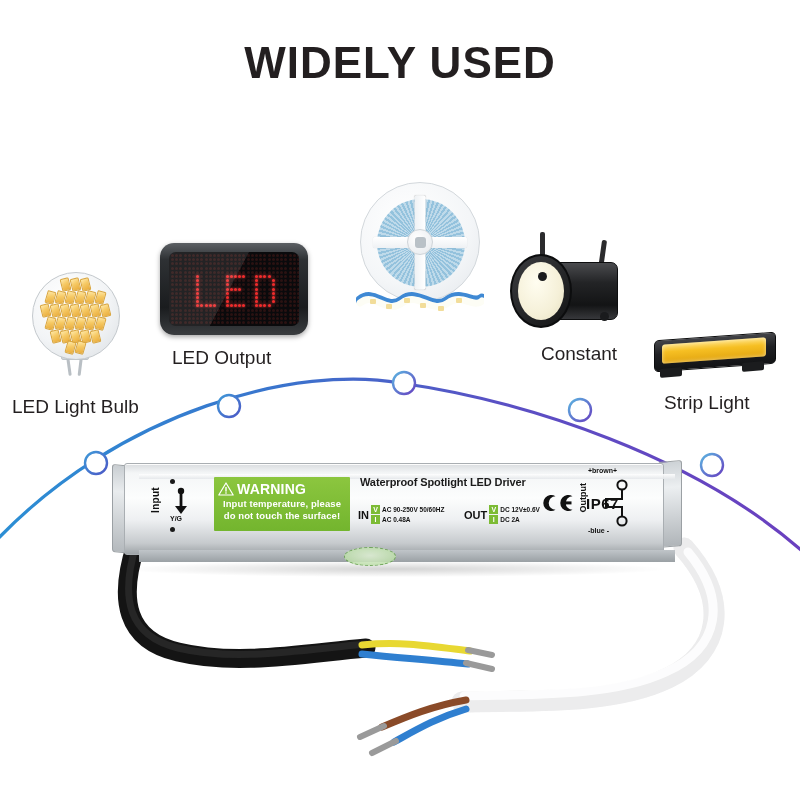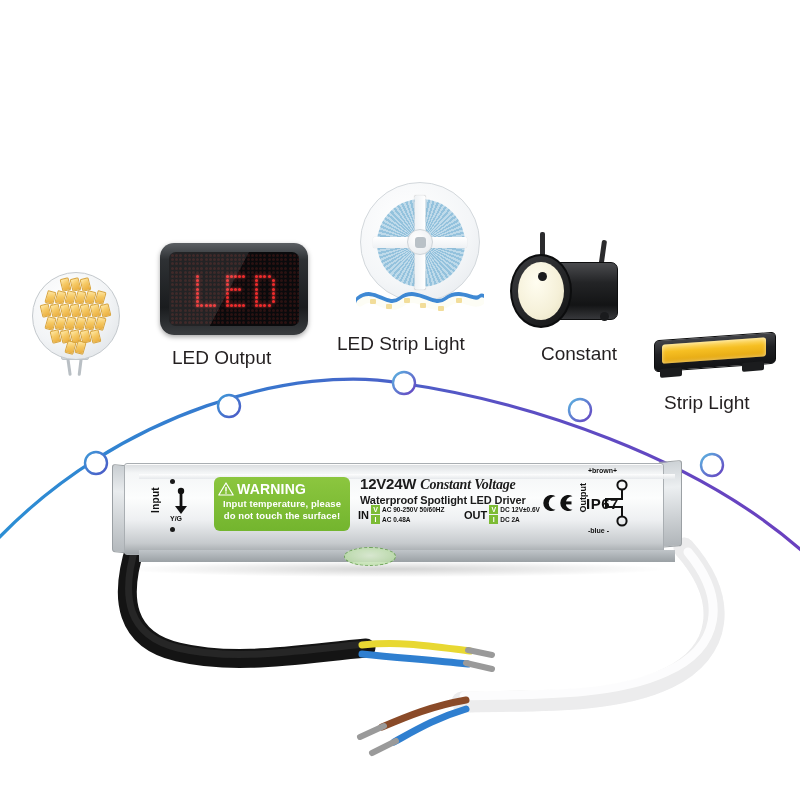--- a/index.html
+++ b/index.html
@@ -180,21 +180,21 @@
   .oval-sticker {
     position:absolute; left:232px; top:92px; width:52px; height:19px; border-radius:50%;
     background:radial-gradient(ellipse at 50% 45%, #dff0d4 0%, #bfe0ac 70%, #a5cf8e 100%);
     border:1px dashed #63a04a; opacity:0.85;
   }
 
   
   .warn {
     position:absolute; left:102px; top:22px; width:136px; height:54px;
     background:linear-gradient(180deg,#8cc63f 0%, #73b52e 100%);
-    border-radius:6px;
+    border-radius:1px;
     color:#ffffff; padding:3px 4px 0 4px;
   }
   .warn-head { display:flex; align-items:center; gap:3px; height:18px; }
   .warn-tri { width:16px; height:14px; flex:0 0 16px; }
   .warn-title { font-size:14px; font-weight:bold; letter-spacing:0.2px; line-height:14px; }
   .warn-l1, .warn-l2 {
     font-size:9.5px; font-weight:bold; line-height:12px; text-align:center; letter-spacing:0.1px;
   }
 
   
@@ -240,20 +240,21 @@
   .term-svg { position:absolute; left:16px; top:10px; }
 
   
   .cables { position:absolute; left:0; top:0; width:800px; height:800px; }
 </style>
 </head>
 <body>
 
 <div id="stage">
 
+  <div class="title">WIDELY USED</div>
 
   <svg class="arc-layer" viewBox="0 0 800 800">
     <defs>
       <linearGradient id="arcGrad" x1="0" y1="0" x2="1" y2="0">
         <stop offset="0%" stop-color="#2b8fd4"></stop>
         <stop offset="35%" stop-color="#3a74cd"></stop>
         <stop offset="62%" stop-color="#5a50c4"></stop>
         <stop offset="100%" stop-color="#6b3fbf"></stop>
       </linearGradient>
       <linearGradient id="nodeGradA" x1="0" y1="0" x2="1" y2="1">
@@ -883,22 +884,22 @@
     <div class="spot-knob" style="left:96px; top:80px;"></div>
   </div>
 
   <div class="prod" id="grille">
     <div class="grille-body"></div>
     <div class="grille-lens"></div>
     <div class="grille-foot" style="left:10px; top:38px;"></div>
     <div class="grille-foot" style="left:92px; top:32px;"></div>
   </div>
 
+  <div class="cat-label" id="lbl-bulb">LED Light Bulb</div>
   <div class="cat-label" id="lbl-disp">LED Output</div>
-  <div class="cat-label" id="lbl-strip">LED Strip Light</div>
   <div class="cat-label" id="lbl-spot">Constant</div>
   <div class="cat-label" id="lbl-grille">Strip Light</div>
 
   <svg class="cables" viewBox="0 0 800 800">
 
     <path d="M136 545 C 118 600, 126 640, 178 652 C 236 666, 300 654, 366 648" fill="none" stroke="#141414" stroke-width="19" stroke-linecap="round"></path>
     <path d="M136 545 C 120 598, 128 636, 178 648 C 236 662, 300 650, 366 644" fill="none" stroke="#343434" stroke-width="7" stroke-linecap="round" opacity="0.55"></path>
 
     <path d="M362 645 C 400 641, 430 646, 470 651" fill="none" stroke="#e8d832" stroke-width="7" stroke-linecap="round"></path>
     <path d="M468 650 L 492 655" fill="none" stroke="#9a9a9a" stroke-width="6" stroke-linecap="round"></path>
@@ -946,24 +947,20 @@
           <rect x="7.3" y="5" width="1.4" height="4.6" fill="#ffffff"></rect>
           <rect x="7.3" y="10.3" width="1.4" height="1.4" fill="#ffffff"></rect>
         </svg>
         <span class="warn-title">WARNING</span>
       </div>
       <div class="warn-l1">Input temperature, please</div>
       <div class="warn-l2">do not touch the surface!</div>
     </div>
 
     <div class="model-block">
-      <div class="model-line1">
-        <span>12V24W</span>
-        <span class="model-cv">Constant Voltage</span>
-      </div>
       <div class="model-line2">Waterproof Spotlight LED Driver</div>
     </div>
 
     <div class="io-row" id="io-in">
       <span class="io-tag">IN</span>
       <span class="io-boxes">
         <span class="io-box">V</span>
         <span class="io-box">I</span>
       </span>
       <span class="io-specs">

